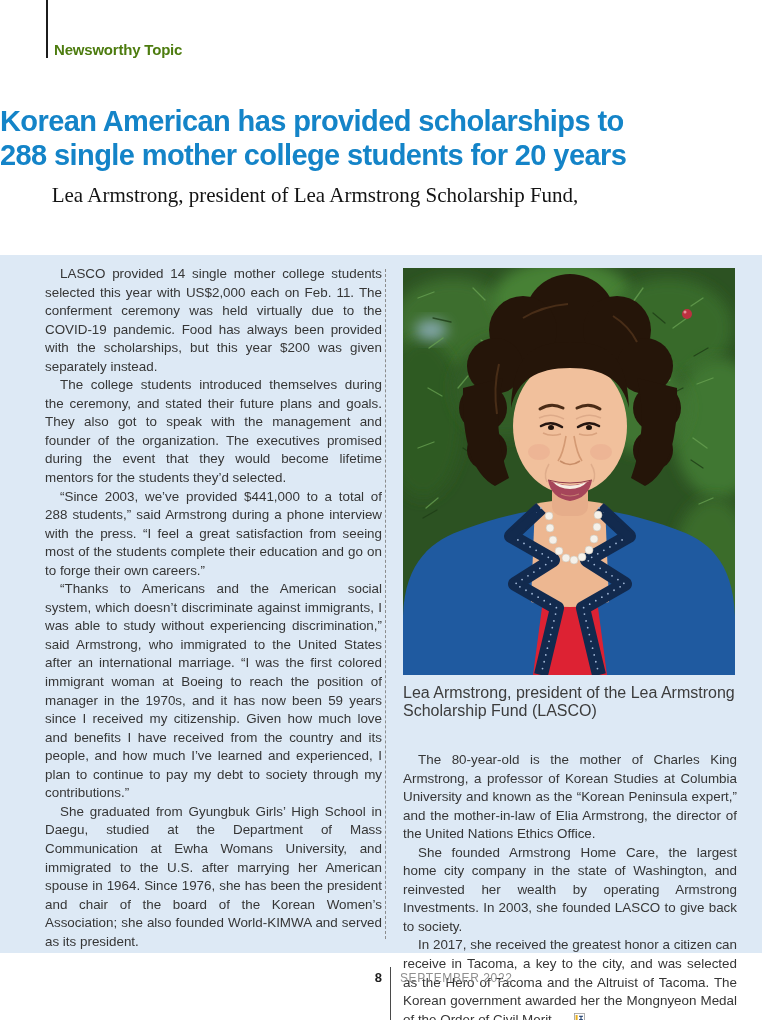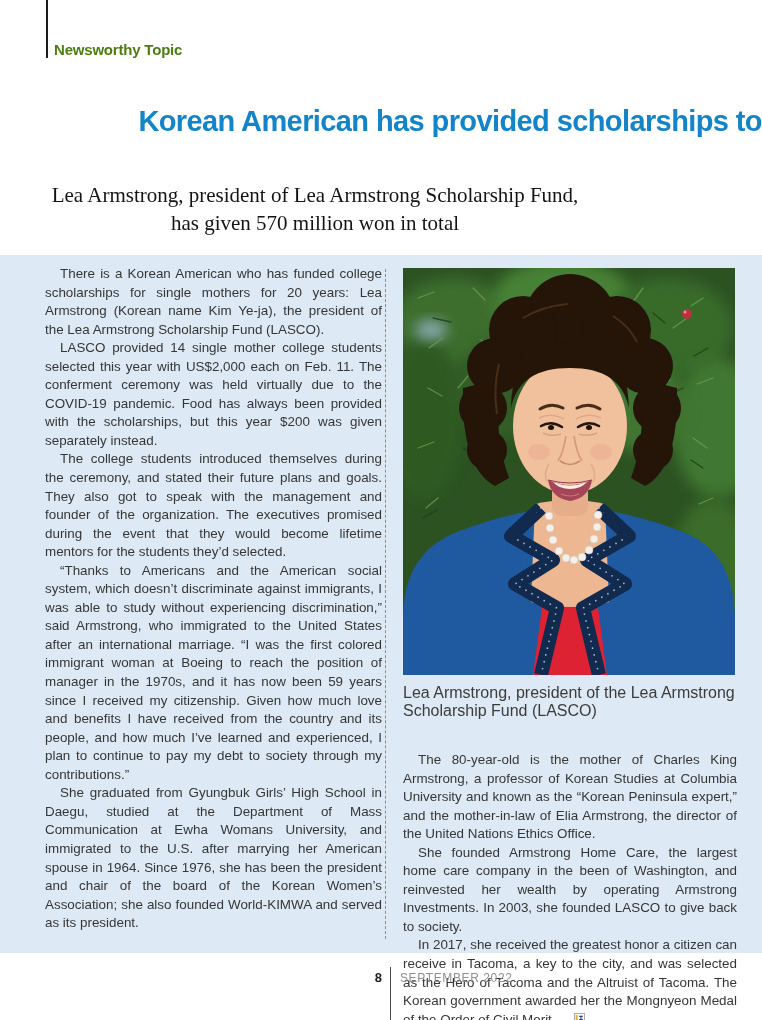--- a/index.html
+++ b/index.html
@@ -2,21 +2,21 @@
 <html style="--title-blue: #1484c8; --panel-bg: #dde9f5; --body-text: #363636; --caption-text: #3c3c3c; --footer-gray: #8f8f8f; --rule-dark: #1c1c1c; --divider-gray: #8c8c8c;"><head>
 <meta charset="utf-8">
 <style>
   html,body{margin:0;padding:0;}
   body{
     width:762px;height:1020px;position:relative;overflow:hidden;
     background:#ffffff;font-family:"Liberation Sans",sans-serif;
   }
   .kicker-rule{position:absolute;left:46px;top:0;width:2px;height:58px;background:var(--rule-dark,#1c1c1c);}
   .kicker{position:absolute;left:54px;top:41px;font-size:15px;font-weight:bold;color:#4d7c0f;letter-spacing:-0.2px;}
-  .title{position:absolute;top:104px;left:0;width:762px;text-align:right;
+  .title{position:absolute;top:104px;left:0;width:762px;text-align:left;
     color:var(--title-blue,#1484c8);font-weight:bold;font-size:29px;line-height:34px;letter-spacing:-0.6px;}
   .subtitle{position:absolute;top:181px;left:0;width:630px;text-align:center;
     font-family:"Liberation Serif","DejaVu Serif",serif;font-size:21px;line-height:28px;color:#141414;}
   .panel{position:absolute;left:0;top:255px;width:762px;height:698px;background:var(--panel-bg,#dde9f5);}
   .body-col{font-size:13.4px;line-height:18.55px;text-align:justify;color:var(--body-text,#363636);}
   .body-col p{margin:0;text-indent:15px;}
   .col-left{position:absolute;left:45px;top:265px;width:337px;}
   .divider{position:absolute;left:385px;top:269px;height:670px;width:0;border-left:1px dashed var(--divider-gray,#8c8c8c);}
   .photo{position:absolute;left:403px;top:268px;width:332px;height:407px;}
   .photo svg{display:block;width:332px;height:407px;}
@@ -28,33 +28,33 @@
   .footer-issue{position:absolute;left:400px;top:971px;font-size:12px;letter-spacing:0.6px;color:var(--footer-gray,#8f8f8f);}
 </style>
 </head>
 <body>
 
 <div class="kicker-rule"></div>
 <div class="kicker">Newsworthy Topic</div>
 
 <div class="title">
   <div>Korean American has provided scholarships to</div>
+  <div>288 single mother college students for 20 years</div>
 </div>
 
 <div class="subtitle">
   <div>Lea Armstrong, president of Lea Armstrong Scholarship Fund,</div>
-  <div>has given 570 million won in total</div>
 </div>
 
 <div class="panel"></div>
 
 <div class="col-left body-col">
-  <p>There is a Korean American who has funded college scholarships for single mothers for 20 years: Lea Armstrong (Korean name Kim Ye-ja), the president of the Lea Armstrong Scholarship Fund (LASCO).</p>
   <p>LASCO provided 14 single mother college students selected this year with US$2,000 each on Feb. 11. The conferment ceremony was held virtually due to the COVID-19 pandemic. Food has always been provided with the scholarships, but this year $200 was given separately instead.</p>
   <p>The college students introduced themselves during the ceremony, and stated their future plans and goals. They also got to speak with the management and founder of the organization. The executives promised during the event that they would become lifetime mentors for the students they’d selected.</p>
+  <p>“Since 2003, we’ve provided $441,000 to a total of 288 students,” said Armstrong during a phone interview with the press. “I feel a great satisfaction from seeing most of the students complete their education and go on to forge their own careers.”</p>
   <p>“Thanks to Americans and the American social system, which doesn’t discriminate against immigrants, I was able to study without experiencing discrimination,” said Armstrong, who immigrated to the United States after an international marriage. “I was the first colored immigrant woman at Boeing to reach the position of manager in the 1970s, and it has now been 59 years since I received my citizenship. Given how much love and benefits I have received from the country and its people, and how much I’ve learned and experienced, I plan to continue to pay my debt to society through my contributions.”</p>
   <p>She graduated from Gyungbuk Girls’ High School in Daegu, studied at the Department of Mass Communication at Ewha Womans University, and immigrated to the U.S. after marrying her American spouse in 1964. Since 1976, she has been the president and chair of the board of the Korean Women’s Association; she also founded World-KIMWA and served as its president.</p>
 </div>
 
 <div class="divider"></div>
 
 <div class="photo">
   <svg viewBox="0 0 332 407" role="img">
     <defs>
       <filter id="blur7" x="-40%" y="-40%" width="180%" height="180%">
@@ -181,21 +181,21 @@
       <ellipse cx="198" cy="184" rx="11" ry="8" fill="#e59a86" opacity="0.3"></ellipse>
       <path d="M158,226 Q167,230 176,226" stroke="#d9a27e" stroke-width="1.2" fill="none" opacity="0.6"></path>
     </g>
   </svg>
 </div>
 
 <div class="caption">Lea Armstrong, president of the Lea Armstrong Scholarship Fund (LASCO)</div>
 
 <div class="col-right body-col">
   <p>The 80-year-old is the mother of Charles King Armstrong, a professor of Korean Studies at Columbia University and known as the “Korean Peninsula expert,” and the mother-in-law of Elia Armstrong, the director of the United Nations Ethics Office.</p>
-  <p>She founded Armstrong Home Care, the largest home care company in the been of Washington, and reinvested her wealth by operating Armstrong Investments. In 2003, she founded LASCO to give back to society.</p>
+  <p>She founded Armstrong Home Care, the largest home city company in the state of Washington, and reinvested her wealth by operating Armstrong Investments. In 2003, she founded LASCO to give back to society.</p>
   <p><span>In 2017, she received the greatest honor a citizen can receive in Tacoma, a key to the city, and was selected as the Hero of Tacoma and the Altruist of Tacoma. The Korean government awarded her the Mongnyeon Medal of the Order of Civil Merit.</span><span class="endmark"><svg viewBox="0 0 11 12" width="11" height="12">
           <rect x="0.5" y="0.5" width="10" height="11" fill="#ffffff" stroke="#999999" stroke-width="0.8"></rect>
           <rect x="1.6" y="2" width="2" height="8" fill="#e8b020"></rect>
           <path d="M5,3.2 h4 M7,3.2 v3.6 M5,6.8 h4" stroke="#1a3a6b" stroke-width="1.1" fill="none"></path>
           <circle cx="6.2" cy="9.4" r="1.1" fill="#cc2222"></circle>
         </svg></span></p>
 </div>
 
 <div class="footer-num">8</div>
 <div class="footer-rule"></div>

